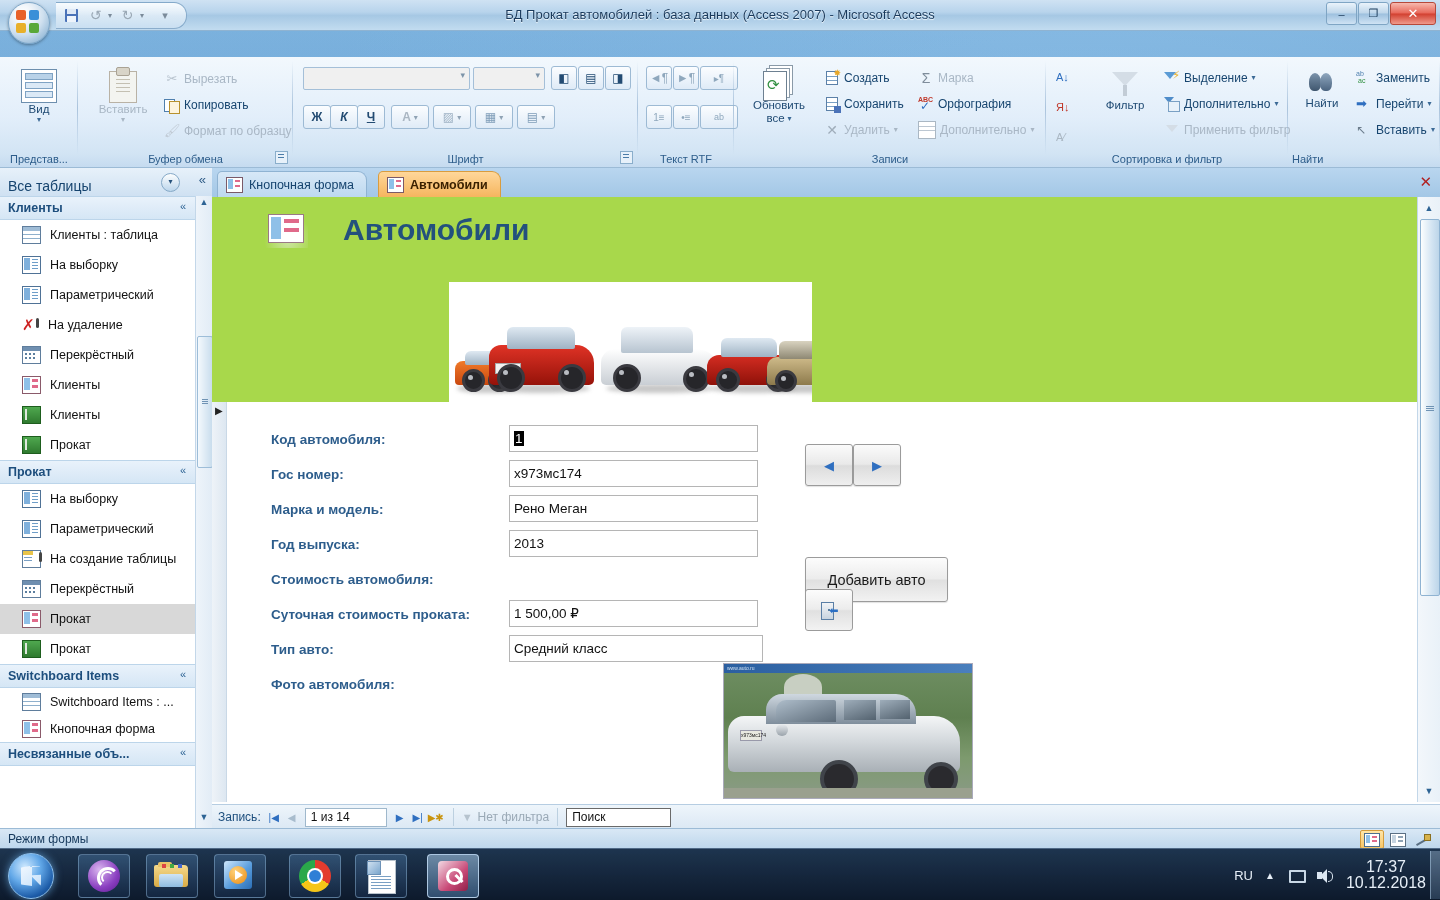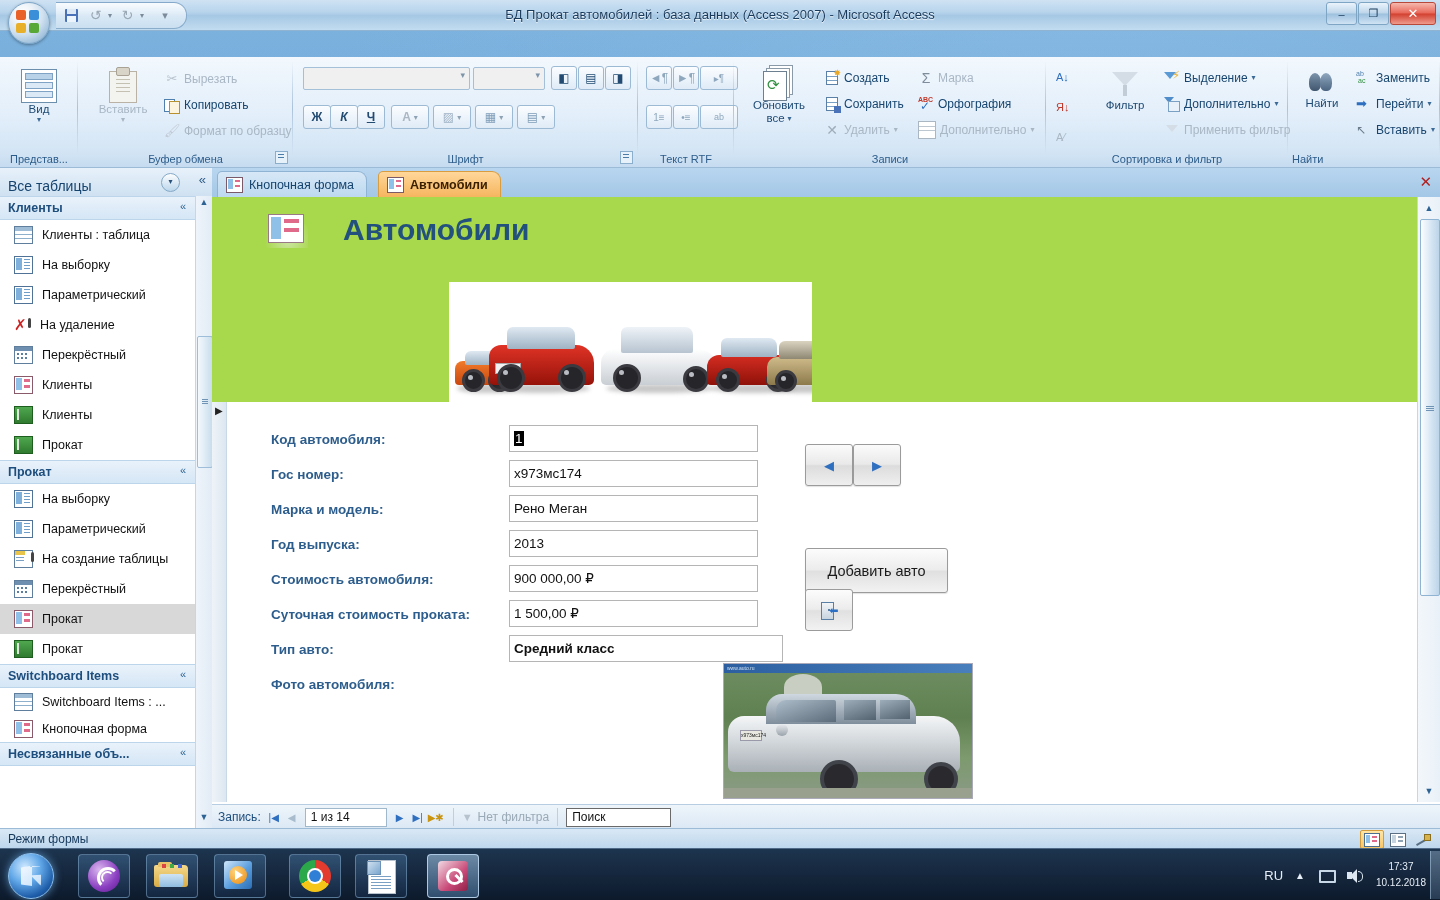--- a/index.html
+++ b/index.html
@@ -139,21 +139,21 @@
   }
   .navhdr .collapse{position:absolute;right:6px;top:4px;font-size:13px;color:#2d5b86;}
   .navlist{position:absolute;left:0;top:28px;width:196px;height:632px;overflow:hidden;}
   .grphdr{
     height:22px;background:linear-gradient(180deg,#e9f2fb,#d5e6f5);
     border-top:1px solid #bcd5ea;border-bottom:1px solid #bcd5ea;
     display:flex;align-items:center;position:relative;
   }
   .grphdr .gt{font-size:12.5px;font-weight:bold;color:#1d4e7d;margin-left:8px;}
   .grphdr .chev{position:absolute;right:10px;top:3px;font-size:11px;color:#2d6394;}
-  .navitem{height:30px;display:flex;align-items:center;padding-left:14px;gap:9px;}
+  .navitem{height:30px;display:flex;align-items:center;padding-left:22px;gap:9px;}
   .navitem.sel{background:#d8d8d8;}
   .navitem .nt{font-size:12.5px;color:#111;}
   .nav-ico{width:17px;height:16px;position:relative;flex:none;}
   
   .ni-table{border:1px solid #5f7d9c;background:#fff;}
   .ni-table b{position:absolute;left:0;top:0;width:100%;height:4px;background:#9fbcd6;display:block;}
   .ni-table i{position:absolute;left:0;top:7px;width:100%;height:1px;background:#8fb0cc;box-shadow:0 4px 0 #8fb0cc;}
   
   .ni-query{border:1px solid #4f7296;background:#fff;}
   .ni-query b{position:absolute;left:1px;top:1px;width:6px;height:12px;background:#7fb0dc;display:block;}
@@ -331,21 +331,21 @@
     border:1px solid rgba(150,190,225,.45);
     background:linear-gradient(180deg,rgba(90,140,190,.35),rgba(30,60,100,.35));
     display:flex;align-items:center;justify-content:center;
   }
   .tbtn.active{
     background:linear-gradient(180deg,rgba(175,210,240,.55),rgba(90,140,190,.45));
     border-color:rgba(200,225,250,.8);
   }
   .tray{position:absolute;right:4px;top:0;height:52px;display:flex;align-items:center;gap:12px;color:#e6eef7;}
   .tray .ru{font-size:13px;}
-  .clock{font-size:10px;text-align:center;line-height:16px;padding-right:10px;}
+  .clock{font-size:16px;text-align:center;line-height:16px;padding-right:10px;}
   .showdesk{position:absolute;right:0;top:2px;width:9px;height:48px;
     background:linear-gradient(180deg,rgba(190,215,240,.35),rgba(120,160,200,.25));border-left:1px solid rgba(180,210,235,.5);}
 </style>
 </head>
 <body>
 
 <div id="desktop"></div>
 
 <div id="appwin">
 
@@ -836,34 +836,33 @@
         <div class="flabel" style="left:59px;top:65px;">Гос номер:</div>
         <div class="ftext" style="left:297px;top:58px;width:249px;">х973мс174</div>
 
         <div class="flabel" style="left:59px;top:100px;">Марка и модель:</div>
         <div class="ftext" style="left:297px;top:93px;width:249px;">Рено Меган</div>
 
         <div class="flabel" style="left:59px;top:135px;">Год выпуска:</div>
         <div class="ftext" style="left:297px;top:128px;width:249px;">2013</div>
 
         <div class="flabel" style="left:59px;top:170px;">Стоимость автомобиля:</div>
-        <div class="ftext" style="left:297px;top:163px;width:249px;">900 000,00 ₽</div>
 
         <div class="flabel" style="left:59px;top:205px;">Суточная стоимость проката:</div>
         <div class="ftext" style="left:297px;top:198px;width:249px;">1 500,00 ₽</div>
 
         <div class="flabel" style="left:59px;top:240px;">Тип авто:</div>
-        <div class="ftext" style="left:297px;top:233px;width:274px;font-weight:bold;">Средний класс</div>
+        <div class="ftext" style="left:297px;top:233px;width:254px;">Средний класс</div>
 
         <div class="flabel" style="left:59px;top:275px;">Фото автомобиля:</div>
 
         <div class="navbtn" style="left:593px;top:42px;">◀</div>
         <div class="navbtn" style="left:641px;top:42px;">▶</div>
 
-        <div class="bigaction" style="left:593px;top:146px;width:141px;height:43px;">Добавить авто</div>
+        <div class="bigaction" style="left:593px;top:155px;width:141px;height:43px;">Добавить авто</div>
 
         <div class="exitbtn" style="left:593px;top:187px;">
           <div class="door">
             <div class="d"></div>
               <div class="k"></div>
               <div class="a">⬅</div>
           </div>
         </div>
       </div>
 

